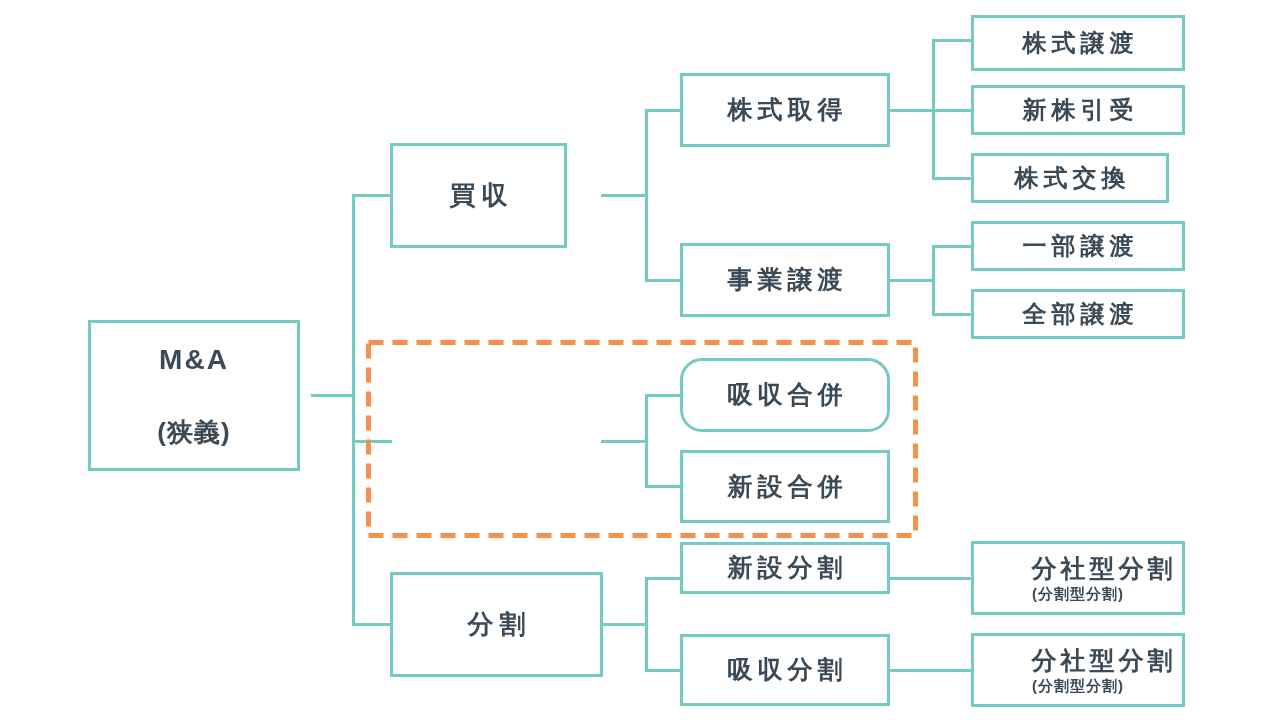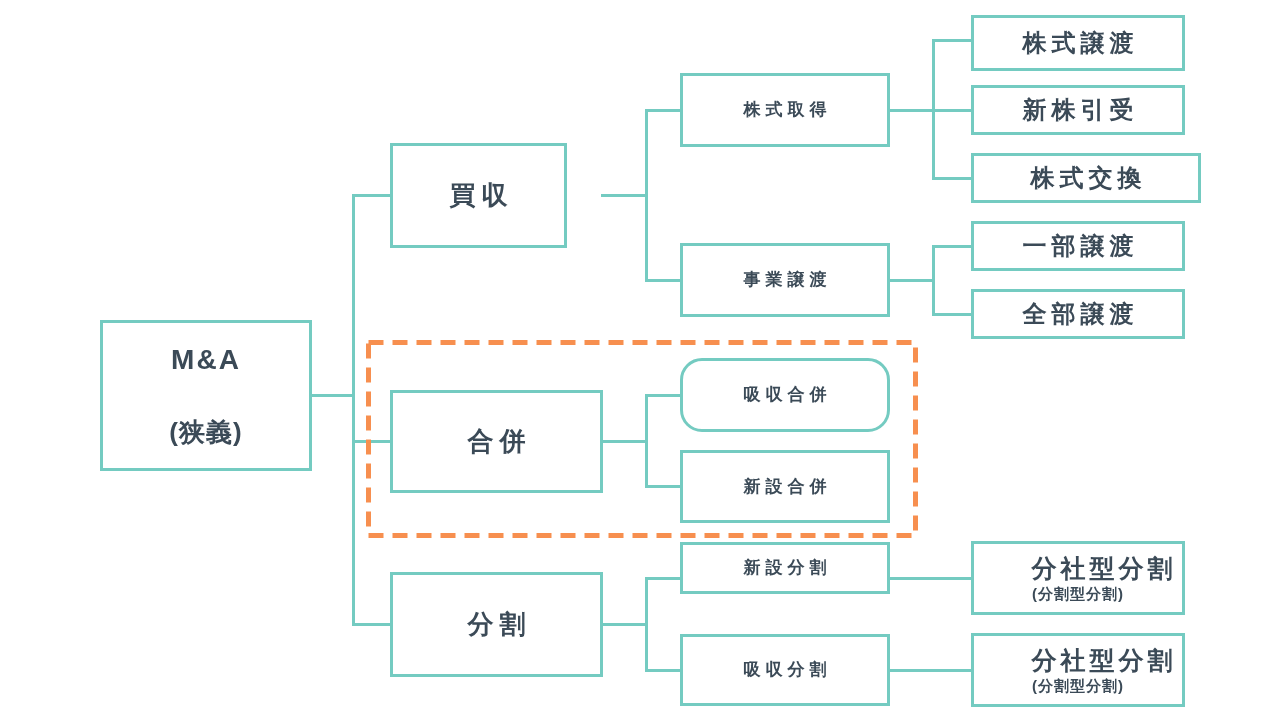--- a/index.html
+++ b/index.html
@@ -32,21 +32,21 @@
     font-weight:700;
     text-align:center;
     line-height:1.25;
     z-index:2;
   }
   .node .lbl{display:block;}
   .node .sub{display:block;}
   .n-root .lbl{font-size:28px;letter-spacing:2px;}
   .n-root .sub{font-size:26px;letter-spacing:1px;}
   .n-l2 .lbl{font-size:26px;letter-spacing:6px;text-indent:6px;}
-  .n-l3 .lbl{font-size:17px;letter-spacing:5px;text-indent:5px;}
+  .n-l3 .lbl{font-size:25px;letter-spacing:5px;text-indent:5px;}
   .n-l4 .lbl{font-size:24px;letter-spacing:5px;text-indent:5px;}
   .n-spin .lbl{font-size:25px;letter-spacing:4px;text-indent:4px;margin-left:48px;}
   .n-spin .sub{font-size:15px;letter-spacing:1px;margin-top:1px;}
   
   .highlight{position:absolute;left:366px;top:340px;z-index:3;pointer-events:none;}
 </style>
 </head>
 <body>
 
 <div class="canvas">
@@ -82,30 +82,27 @@
   <div class="line h" style="left:932px;top:245px;width:42px;"></div>
   <div class="line h" style="left:932px;top:313px;width:42px;"></div>
 
   <div class="line h" style="left:888px;top:577px;width:86px;"></div>
   <div class="line h" style="left:888px;top:669px;width:86px;"></div>
 
   <svg class="highlight" width="552" height="198">
     <rect x="2.5" y="2.5" width="547" height="193" fill="none" style="stroke:var(--orange)" stroke-width="5" stroke-dasharray="15 9"></rect>
   </svg>
 
-  <div class="node n-root" style="left:100px;top:320px;width:212px;height:151px;gap:39px;">
+  <div class="node n-root" style="left:88px;top:320px;width:212px;height:151px;gap:39px;">
     <span class="lbl">M&amp;A</span>
     <span class="sub">(狭義)</span>
   </div>
 
   <div class="node n-l2" style="left:390px;top:143px;width:177px;height:105px;">
     <span class="lbl">買収</span>
-  </div>
-  <div class="node n-l2" style="left:390px;top:390px;width:213px;height:103px;">
-    <span class="lbl">合併</span>
   </div>
   <div class="node n-l2" style="left:390px;top:572px;width:213px;height:105px;">
     <span class="lbl">分割</span>
   </div>
 
   <div class="node n-l3" style="left:680px;top:73px;width:210px;height:74px;">
     <span class="lbl">株式取得</span>
   </div>
   <div class="node n-l3" style="left:680px;top:243px;width:210px;height:74px;">
     <span class="lbl">事業譲渡</span>
@@ -122,21 +119,21 @@
   <div class="node n-l3" style="left:680px;top:634px;width:210px;height:72px;">
     <span class="lbl">吸収分割</span>
   </div>
 
   <div class="node n-l4" style="left:971px;top:15px;width:214px;height:56px;">
     <span class="lbl">株式譲渡</span>
   </div>
   <div class="node n-l4" style="left:971px;top:85px;width:214px;height:50px;">
     <span class="lbl">新株引受</span>
   </div>
-  <div class="node n-l4" style="left:971px;top:153px;width:230px;height:50px;">
+  <div class="node n-l4" style="left:971px;top:153px;width:198px;height:50px;">
     <span class="lbl">株式交換</span>
   </div>
   <div class="node n-l4" style="left:971px;top:221px;width:214px;height:50px;">
     <span class="lbl">一部譲渡</span>
   </div>
   <div class="node n-l4" style="left:971px;top:289px;width:214px;height:50px;">
     <span class="lbl">全部譲渡</span>
   </div>
 
   <div class="node n-spin" style="left:971px;top:541px;width:214px;height:74px;">

